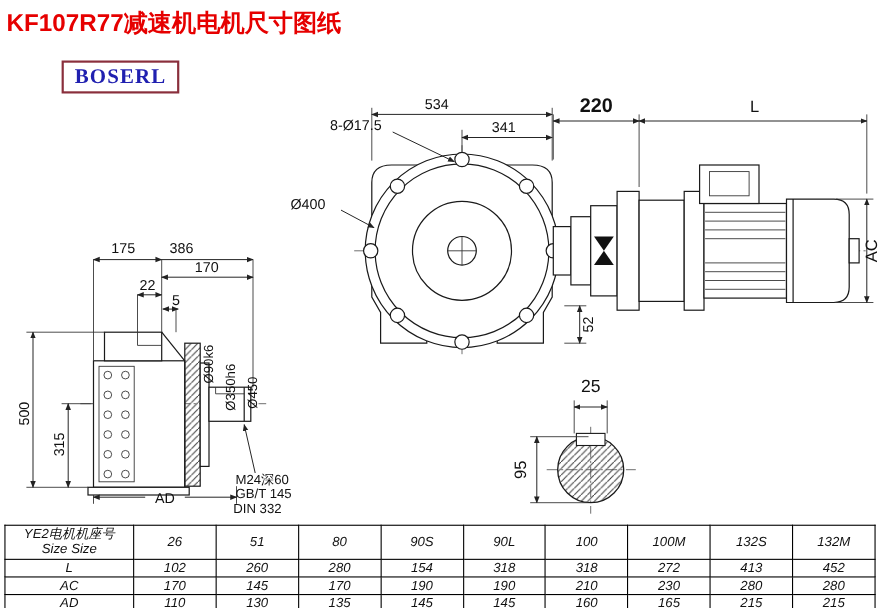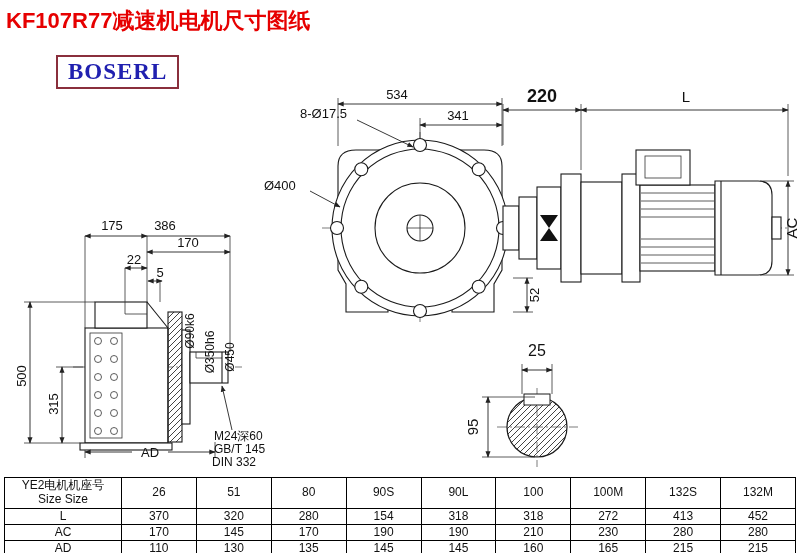--- a/index.html
+++ b/index.html
@@ -7,41 +7,41 @@
     width:800px;height:553px;position:relative;overflow:hidden;
     background:#ffffff;font-family:"Liberation Sans",sans-serif;color:#111;
   }
   .title{
     position:absolute;left:6px;top:6px;font-size:22px;font-weight:bold;
     color:#e60000;white-space:nowrap;
   }
   .logo-box{
     position:absolute;left:56px;top:55px;padding:2px 10px;
     border:2px solid #8a2f3c;color:#2020b0;background:#fff;
-    font-family:"Liberation Serif",serif;font-size:23px;font-weight:bold;letter-spacing:1px;
+    font-family:"Liberation Serif",serif;font-size:19px;font-weight:bold;letter-spacing:1px;
   }
   svg.drawing{position:absolute;left:0;top:0;}
   svg .ln{stroke:#1a1a1a;stroke-width:1.1;fill:none;}
   svg .fw{stroke:#1a1a1a;stroke-width:1.1;fill:#ffffff;}
   svg .thin{stroke:#333;stroke-width:0.8;fill:none;}
   svg .cl{stroke:#444;stroke-width:0.7;fill:none;stroke-dasharray:10 3 2 3;}
   svg .dim{stroke:#222;stroke-width:0.9;fill:none;}
   svg text{font-family:"Liberation Sans",sans-serif;fill:#111;font-size:13px;}
   svg text.mid{text-anchor:middle;}
   svg text.b18{font-size:18px;font-weight:bold;}
   svg text.s12{font-size:12px;}
   svg text.s15{font-size:15px;}
   svg text.s16{font-size:16px;}
   .dim-table{
     position:absolute;left:4px;top:477px;width:792px;
     border-collapse:collapse;table-layout:fixed;font-size:12px;background:#fff;
   }
   .dim-table th,.dim-table td{
     border:1px solid #000;text-align:center;vertical-align:middle;
-    padding:0;font-weight:normal;height:15px;line-height:1.15;
+    padding:0;font-weight:normal;height:15px;line-height:1.15;font-style:italic;
   }
   .dim-table tr.hdr th{height:30px;}
   .dim-table .c0{width:116px;}
 </style>
 </head>
 <body>
 
 <div class="title">KF107R77减速机电机尺寸图纸</div>
 <div class="logo-box">BOSERL</div>
 
@@ -242,22 +242,22 @@
     <th>80</th>
     <th>90S</th>
     <th>90L</th>
     <th>100</th>
     <th>100M</th>
     <th>132S</th>
     <th>132M</th>
   </tr>
   <tr>
     <td class="c0">L</td>
-    <td>370</td>
-    <td>320</td>
+    <td>102</td>
+    <td>260</td>
     <td>280</td>
     <td>154</td>
     <td>318</td>
     <td>318</td>
     <td>272</td>
     <td>413</td>
     <td>452</td>
   </tr>
   <tr>
     <td class="c0">AC</td>

